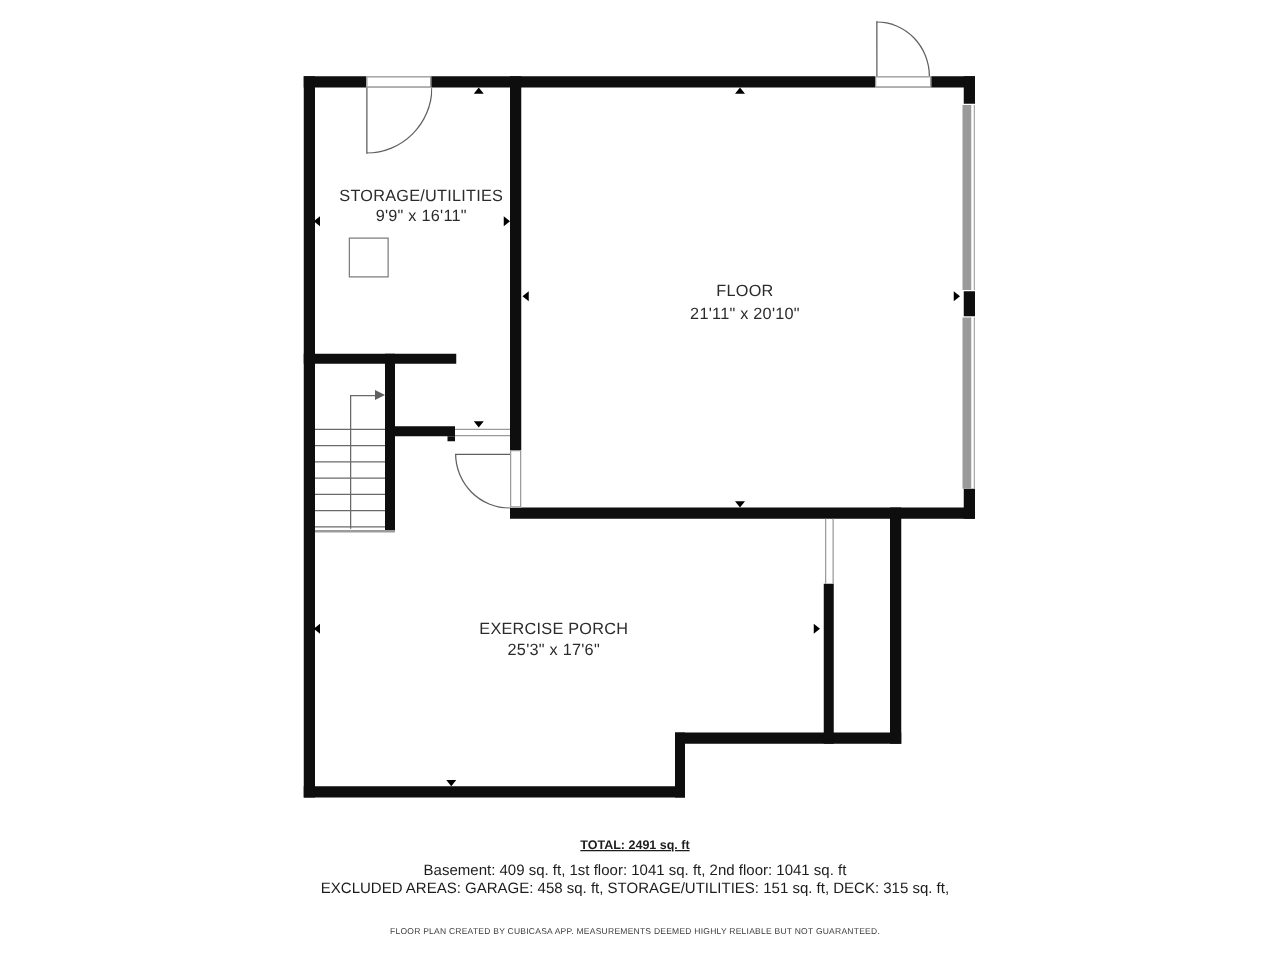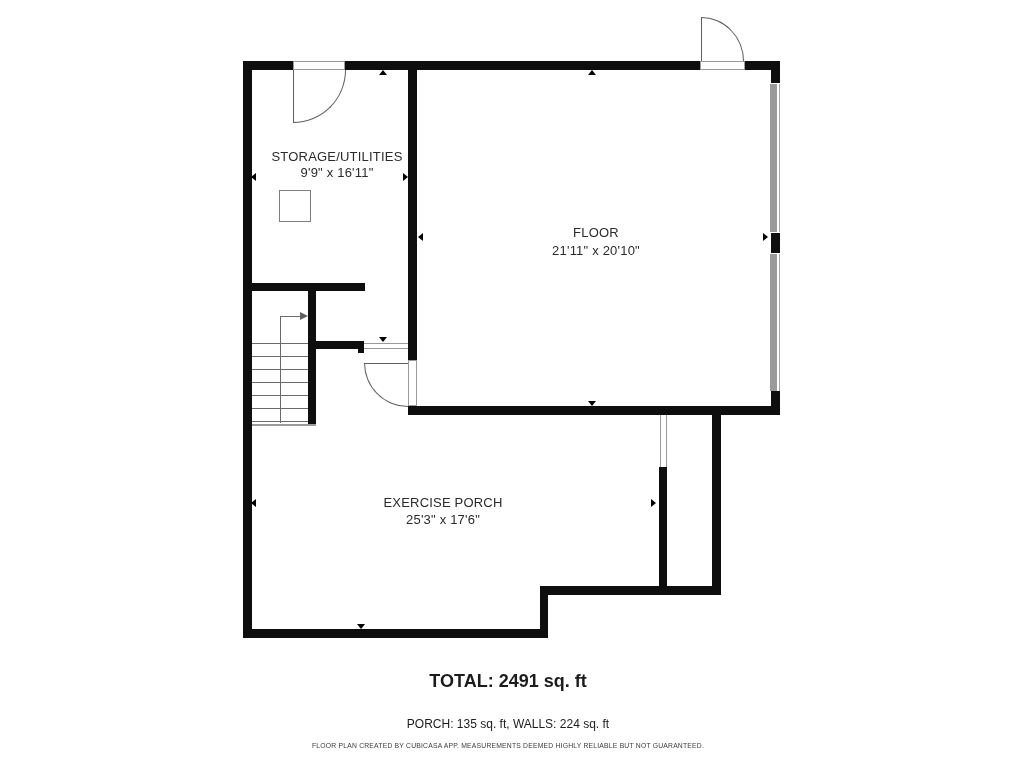--- a/index.html
+++ b/index.html
@@ -22,21 +22,21 @@
   .mk{position:absolute;width:0;height:0;}
   .mk.up{border-left:4px solid transparent;border-right:4px solid transparent;border-bottom:5px solid #000;}
   .mk.down{border-left:4px solid transparent;border-right:4px solid transparent;border-top:5px solid #000;}
   .mk.pleft{border-top:4px solid transparent;border-bottom:4px solid transparent;border-right:5px solid #000;}
   .mk.pright{border-top:4px solid transparent;border-bottom:4px solid transparent;border-left:5px solid #000;}
   .room-name,.room-dim{
     position:absolute;width:200px;text-align:center;color:#2b2b2b;
     font-size:13px;letter-spacing:.2px;white-space:nowrap;
   }
   .sum{position:absolute;left:0;width:1016px;text-align:center;color:#1c1c1c;white-space:nowrap;}
-  .sum.total{font-weight:700;font-size:18px;}
+  .sum.total{font-weight:700;font-size:10px;text-decoration:underline;}
   .sum.line{font-size:12px;}
   .sum.fine{font-size:6.8px;color:#3a3a3a;letter-spacing:.2px;}
 </style>
 </head>
 <body>
 
 <div id="stage">
 
   <div class="wall" style="left:243px;top:61px;width:537px;height:9px;"></div>
   <div class="wall" style="left:243px;top:61px;width:9px;height:577px;"></div>
@@ -109,16 +109,17 @@
   <div class="room-name" style="left:237px;top:149px;">STORAGE/UTILITIES</div>
   <div class="room-dim" style="left:237px;top:165px;">9'9" x 16'11"</div>
 
   <div class="room-name" style="left:496px;top:225px;">FLOOR</div>
   <div class="room-dim" style="left:496px;top:243px;">21'11" x 20'10"</div>
 
   <div class="room-name" style="left:343px;top:495px;">EXERCISE PORCH</div>
   <div class="room-dim" style="left:343px;top:512px;">25'3" x 17'6"</div>
 
   <div class="sum total" style="top:671px;">TOTAL: 2491 sq. ft</div>
-  <div class="sum line" style="top:717px;">PORCH: 135 sq. ft, WALLS: 224 sq. ft</div>
+  <div class="sum line" style="top:689px;">Basement: 409 sq. ft, 1st floor: 1041 sq. ft, 2nd floor: 1041 sq. ft</div>
+  <div class="sum line" style="top:703px;">EXCLUDED AREAS: GARAGE: 458 sq. ft, STORAGE/UTILITIES: 151 sq. ft, DECK: 315 sq. ft,</div>
   <div class="sum fine" style="top:742px;">FLOOR PLAN CREATED BY CUBICASA APP. MEASUREMENTS DEEMED HIGHLY RELIABLE BUT NOT GUARANTEED.</div>
 
 </div>
 
 </body></html>

